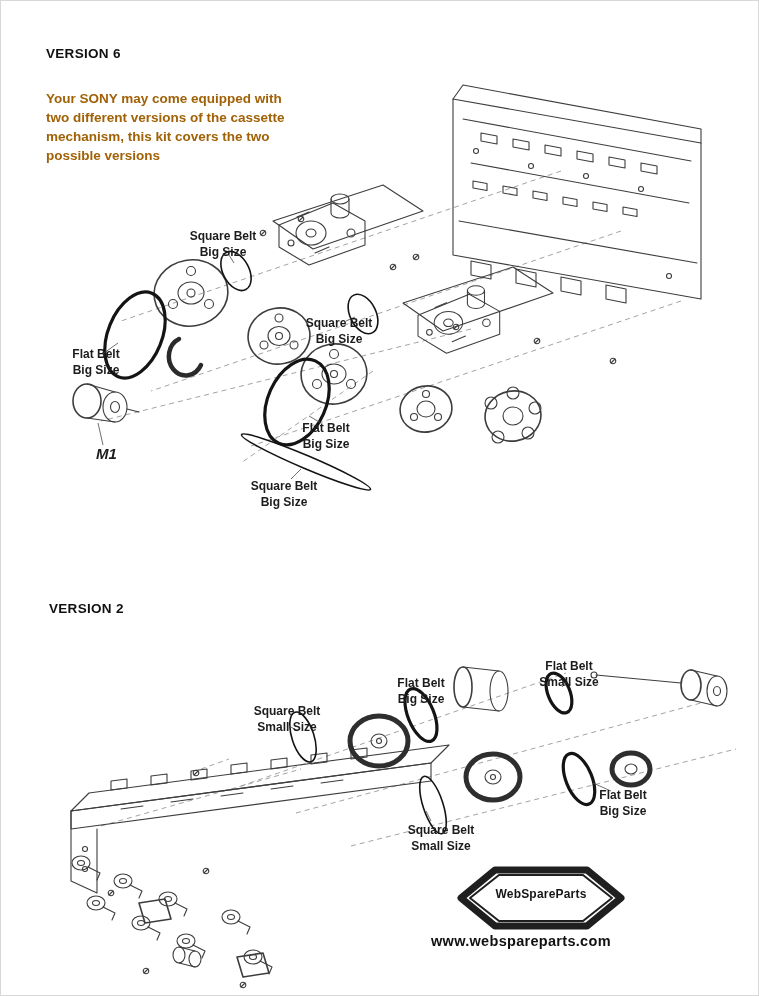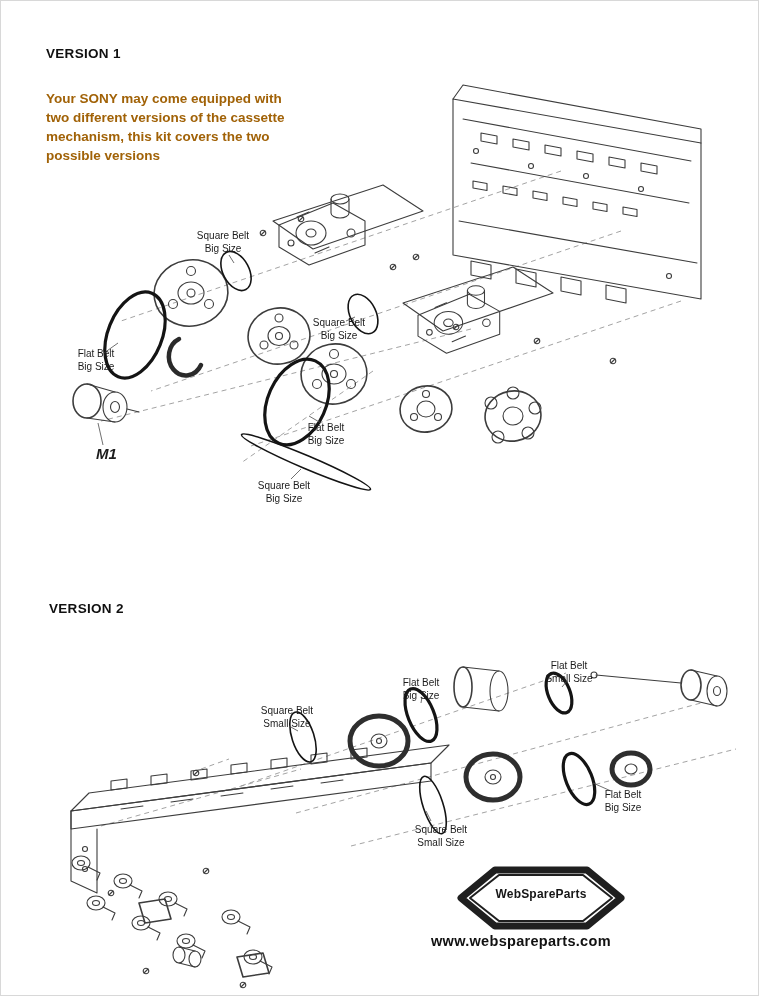--- a/index.html
+++ b/index.html
@@ -3,21 +3,21 @@
 <meta charset="utf-8">
 <style>
   * { margin:0; padding:0; box-sizing:border-box; }
   html,body { background:#ffffff; }
   body { font-family:"Liberation Sans","DejaVu Sans",sans-serif; }
   .page { position:relative; width:759px; height:996px; background:#fff; overflow:hidden; border:1px solid #d8d8d8; margin:0 auto; }
 
   .h-title { position:absolute; font-size:13.5px; font-weight:bold; color:#101010; letter-spacing:.3px; }
   .intro { position:absolute; font-size:13.5px; font-weight:bold; color:#a16207; line-height:1.42; white-space:pre-line; width:320px; }
 
-  .dlabel { position:absolute; font-size:10px; font-weight:normal; color:#1c1c1c; line-height:1.3; text-align:center; white-space:pre-line; transform:translateX(-50%); }
+  .dlabel { position:absolute; font-size:12px; font-weight:bold; color:#1c1c1c; line-height:1.3; text-align:center; white-space:pre-line; transform:translateX(-50%); }
   .m1 { font-style:italic; font-weight:bold; font-size:15px; transform:none; }
 
   svg.art { position:absolute; left:0; }
   .ln { fill:none; stroke:#3d3d3d; stroke-width:1.1; stroke-linejoin:round; stroke-linecap:round; }
   .ln2 { fill:none; stroke:#3d3d3d; stroke-width:1.6; stroke-linejoin:round; }
   .dash path { fill:none; stroke:#999; stroke-width:.9; stroke-dasharray:5 4; }
   .leader { fill:none; stroke:#4a4a4a; stroke-width:.8; }
   .belt-sq ellipse { fill:none; stroke:#141414; stroke-width:1.6; }
   .belt-flat ellipse { fill:none; stroke:#141414; stroke-width:3.2; }
   .rim { fill:none; stroke:#2e2e2e; stroke-width:5; }
@@ -26,21 +26,21 @@
   .logo { position:absolute; left:450px; top:860px; width:180px; height:74px; }
   .logo svg { position:absolute; left:0; top:0; }
   .logo-text { position:absolute; left:0; top:26px; width:180px; text-align:center; font-size:12px; font-weight:bold; color:#161616; letter-spacing:.2px; }
   .website { position:absolute; left:430px; top:932px; width:222px; font-size:14.5px; font-weight:bold; color:#111; letter-spacing:.3px; }
 </style>
 </head>
 <body>
 
 <div class="page">
 
-  <div class="h-title" style="left:45px; top:45px;">VERSION 1</div>
+  <div class="h-title" style="left:45px; top:45px;">VERSION 6</div>
   <div class="intro" style="left:45px; top:88px;">Your SONY may come equipped with
 two different versions of the cassette
 mechanism, this kit covers the two
 possible versions</div>
   <div class="h-title" style="left:48px; top:600px;">VERSION 2</div>
 
   <svg class="art" style="top:70px;" width="759" height="470" viewBox="0 0 759 470">
     <defs>
       <g id="mech">
         <path class="ln" d="M-40,-4 L14,-26 L46,-8 L46,16 L-10,36 L-40,18 Z"></path>

